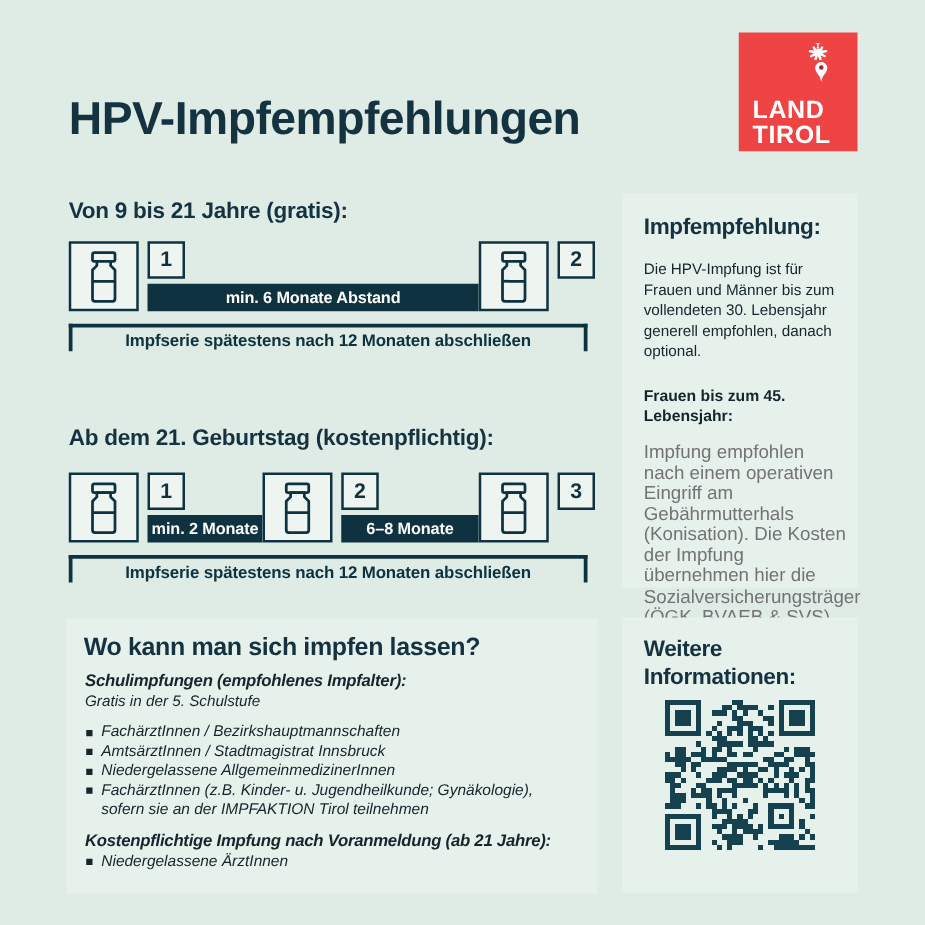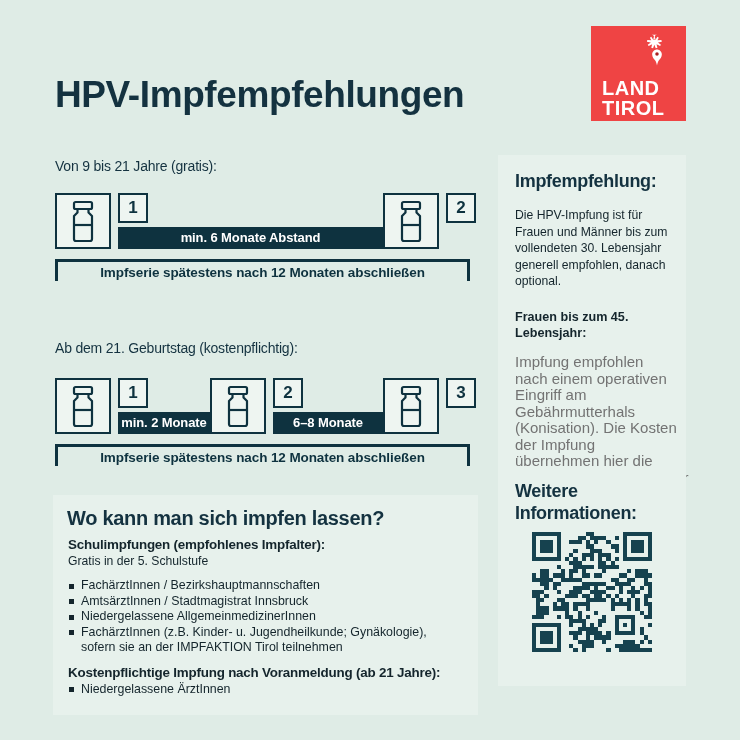--- a/index.html
+++ b/index.html
@@ -45,22 +45,22 @@
   #page-title {
     left: 55px; top: 74px;
     font-size: 37px;
     font-weight: bold;
     color: #143240;
     letter-spacing: -0.4px;
   }
 
   
   .section-heading {
-    font-size: 14px;
-    font-weight: normal;
+    font-size: 18px;
+    font-weight: bold;
     color: #143240;
     letter-spacing: -0.2px;
   }
   #heading-1 { left: 55px; top: 158px; }
   #heading-2 { left: 55px; top: 340px; }
 
   
   .schedule { }
   .vial-box {
     position: absolute;
@@ -146,39 +146,39 @@
     position: absolute; left: 17px; top: 199px; width: 162px;
     font-size: 15px; color: #737373; line-height: 16.5px;
   }
 
   #panel-where { left: 53px; top: 495px; width: 425px; height: 220px; }
   #panel-where .panel-title {
     position: absolute; left: 14px; top: 12px;
     font-size: 20px; letter-spacing: -0.3px;
   }
   #panel-where .content { position: absolute; left: 15px; top: 42px; width: 400px; }
-  .grp { margin-bottom: 9px; }
+  .grp { margin-bottom: 9px; font-style: italic; }
   .grp-head {
     font-size: 13.4px; font-weight: bold; color: #14252c;
     letter-spacing: -0.2px; line-height: 16px;
   }
   .grp-sub { font-size: 12.2px; color: #14252c; line-height: 16px; }
   .bullets { list-style: none; margin: 1px 0 0 0; padding: 0; }
   .bullets li {
     font-size: 12.4px; color: #14252c; line-height: 15.6px;
     padding-left: 13px; position: relative;
   }
   .bullets li::before {
     content: "";
     position: absolute; left: 1px; top: 5.5px;
     width: 5px; height: 5px; background: #14252c;
   }
   .bullets li .cont { display: block; padding-left: 0; }
 
-  #panel-more { left: 498px; top: 466px; width: 188px; height: 220px; }
+  #panel-more { left: 498px; top: 494px; width: 188px; height: 220px; }
   #panel-more .panel-title {
     position: absolute; left: 17px; top: 14px;
     font-size: 18px; line-height: 22px; letter-spacing: -0.3px;
   }
   #qr { position: absolute; left: 34px; top: 66px; width: 120px; height: 120px; }
 </style>
 </head>
 <body>
 
 <div id="page">

